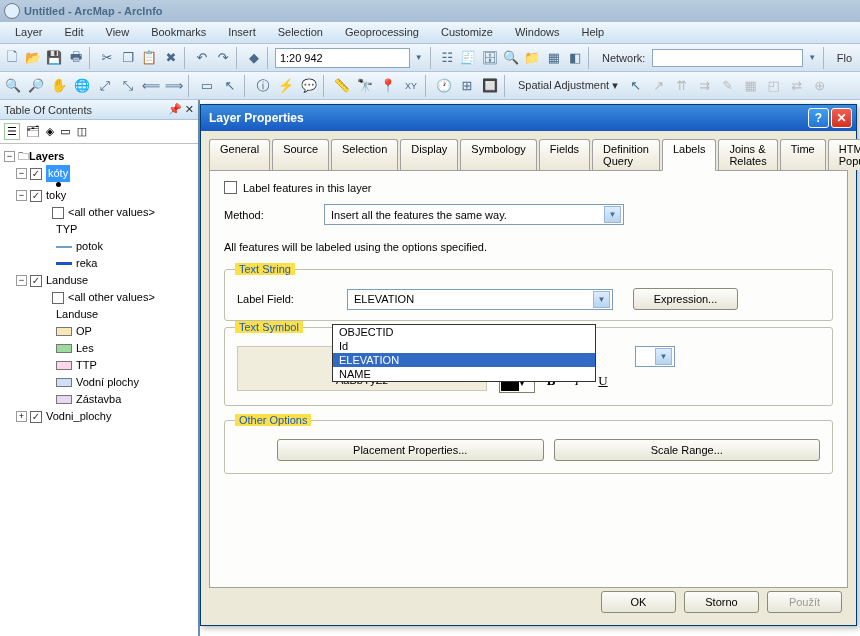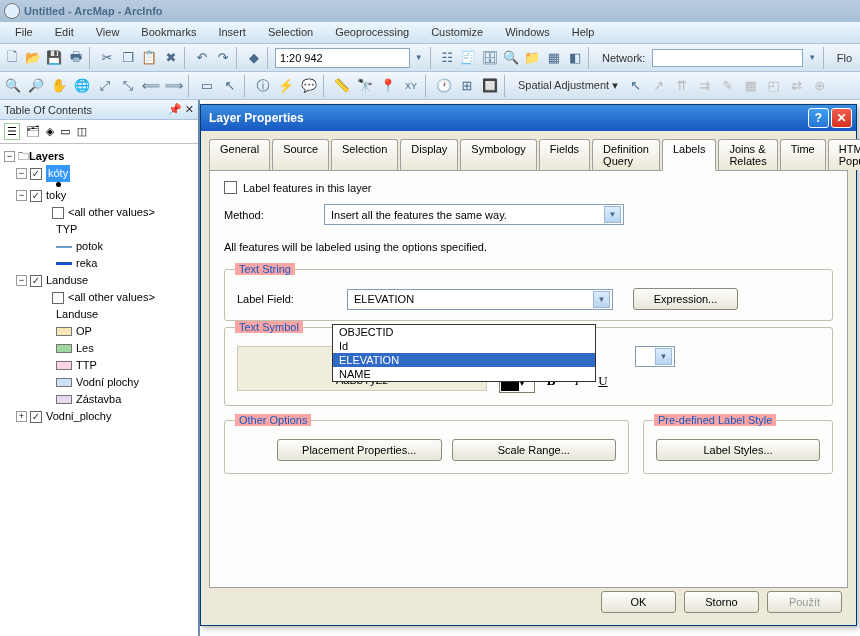--- a/index.html
+++ b/index.html
@@ -200,21 +200,21 @@
   .groupbox {
     border: 1px solid #C0C0B0;
     border-radius: 3px;
     margin-top: 8px;
     position: relative;
     padding: 18px 12px 12px 12px;
   }
   .groupbox .legend {
     position: absolute;
     top: -7px; left: 10px;
-    background: #fca5a5;
+    background: #fde047;
     padding: 0 4px;
     color: #1659C1;
     font-size: 11px;
   }
   .btn-std {
     height: 22px;
     border: 1px solid #8B8B7A;
     border-radius: 3px;
     background: linear-gradient(#FDFDFB, #E8E6D8);
     padding: 0 16px;
@@ -271,21 +271,21 @@
 </style>
 </head>
 <body>
 
 <div class="titlebar">
   <span class="app-icon"></span>
   <span>Untitled - ArcMap - ArcInfo</span>
 </div>
 
 <div class="menubar">
-  <span>File</span>
+  <span>Layer</span>
   <span>Edit</span>
   <span>View</span>
   <span>Bookmarks</span>
   <span>Insert</span>
   <span>Selection</span>
   <span>Geoprocessing</span>
   <span>Customize</span>
   <span>Windows</span>
   <span>Help</span>
 </div>
@@ -539,24 +539,20 @@
     </div>
 
     <div style="display:flex; gap:14px; margin-top:6px;">
       <div class="groupbox" style="flex:1;">
         <div class="legend">Other Options</div>
         <div style="display:flex; gap:10px;margin-left:40px;">
           <div class="btn-std" style="flex:1;">Placement Properties...</div>
           <div class="btn-std" style="flex:1;">Scale Range...</div>
         </div>
       </div>
-      <div class="groupbox" style="width:190px;">
-        <div class="legend">Pre-defined Label Style</div>
-        <div class="btn-std" style="width:100%;">Label Styles...</div>
-      </div>
     </div>
   </div>
 
   <div class="bottom-btns">
     <div class="btn-std" style="width:75px;">OK</div>
     <div class="btn-std" style="width:75px;">Storno</div>
     <div class="btn-std disabled" style="width:75px;">Použít</div>
   </div>
 </div>
 

